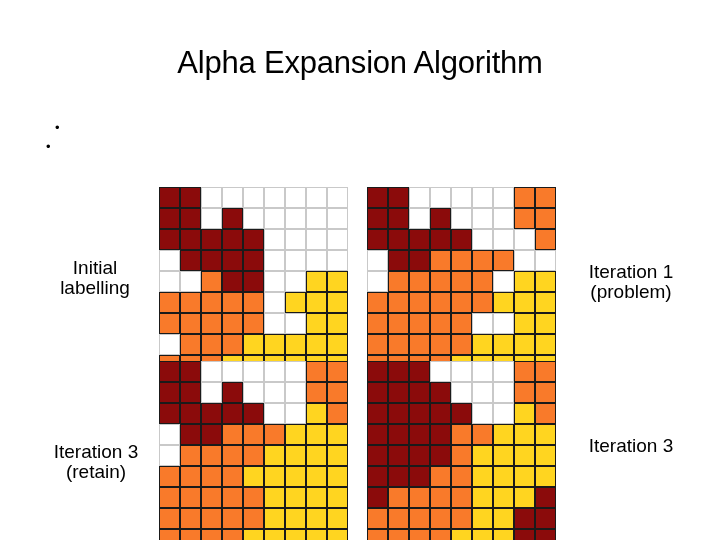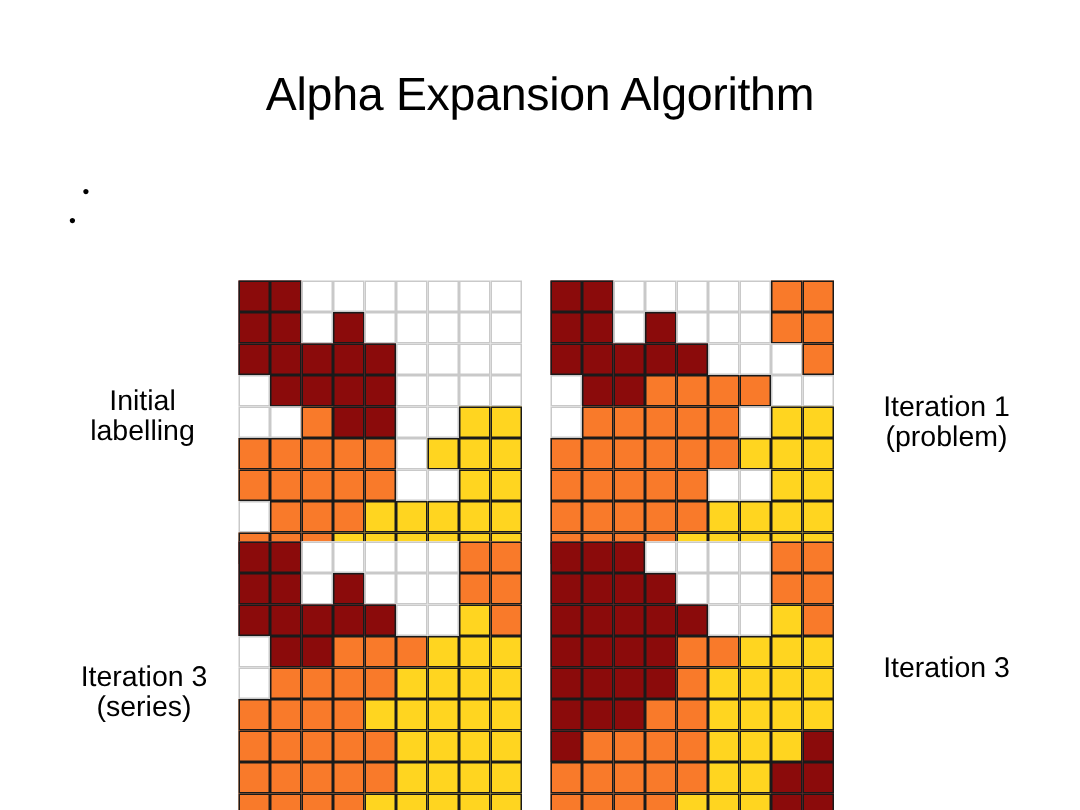--- a/index.html
+++ b/index.html
@@ -110,21 +110,21 @@
   <span class="lbl-sub">labelling</span>
 </div>
 
 <div class="side-label" id="label-iteration-1">
   <span class="lbl-strong">Iteration 1</span>
   <span class="lbl-sub">(problem)</span>
 </div>
 
 <div class="side-label" id="label-iteration-2">
   <span class="lbl-strong">Iteration 3</span>
-  <span class="lbl-sub">(series)</span>
+  <span class="lbl-sub">(retain)</span>
 </div>
 
 <div class="side-label" id="label-iteration-3">
   <span class="lbl-strong">Iteration 3</span>
 </div>
 
 <div class="grid" id="grid-initial" style="grid-template-columns: repeat(9, 21px); grid-template-rows: repeat(9, 21px);">
     <div class="cell c-red" style="background: rgb(139, 11, 11);"></div>
     <div class="cell c-red" style="background: rgb(139, 11, 11);"></div>
     <div class="cell" style="background: rgb(255, 255, 255);"></div>

